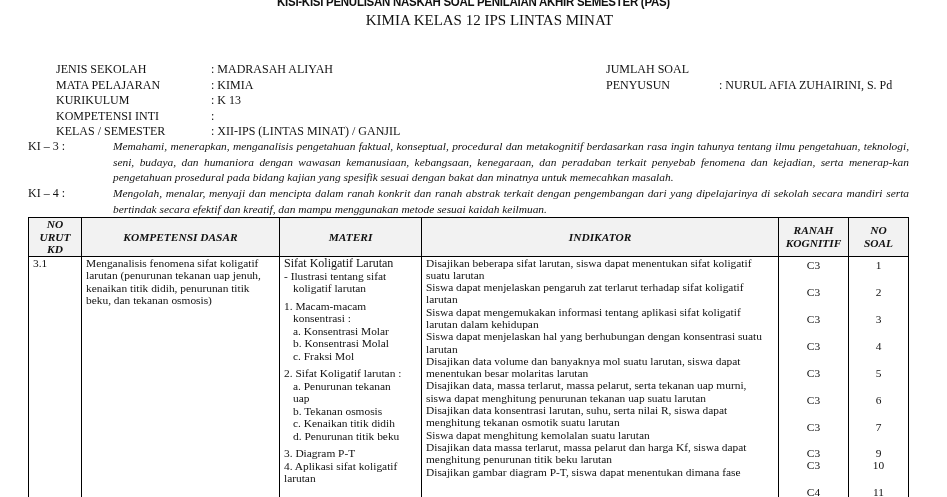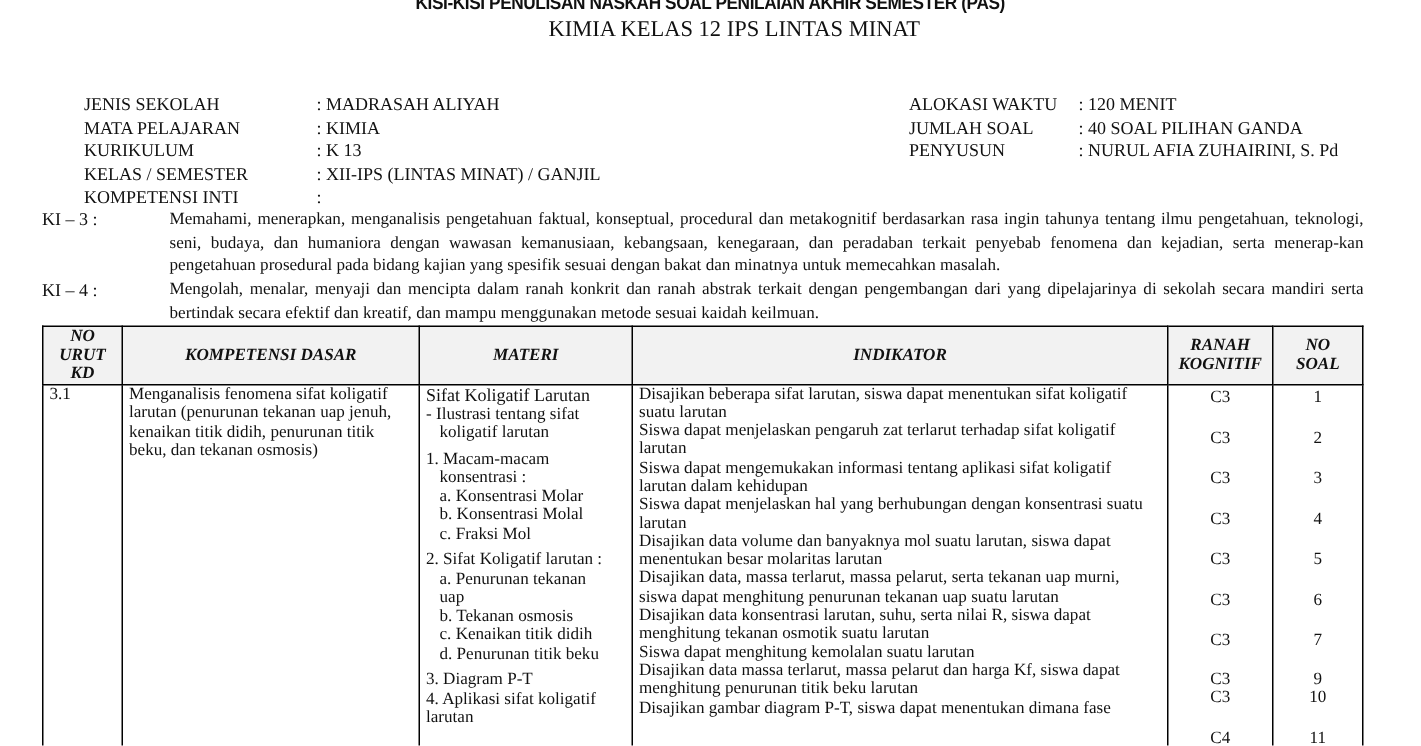--- a/index.html
+++ b/index.html
@@ -19,21 +19,21 @@
   }
   .meta { position: absolute; font-size: 12px; line-height: 15.5px; }
   .meta-row { display: flex; white-space: nowrap; }
   .meta-left { left: 28px; top: 62px; }
   .meta-left .k { width: 155px; margin-left: 28px; }
   .meta-right { left: 606px; top: 62px; }
   .meta-right .k { width: 113px; }
   .ki { position: absolute; left: 28px; width: 881px; font-size: 11.4px; line-height: 15.5px; }
   .ki-row { display: flex; gap: 31px; }
   .ki-label { width: 54px; flex: none; white-space: nowrap; font-size: 12px; }
-  .ki-text { flex: 1; text-align: justify; }
+  .ki-text { flex: 1; text-align: justify; font-style: italic; }
   .ki3 { top: 139px; }
   .ki4 { top: 186px; }
 
   table.kisi {
     position: absolute; left: 28px; top: 217px; width: 881px;
     border-collapse: collapse; table-layout: fixed; font-size: 11.4px;
   }
   table.kisi th, table.kisi td { border: 1.2px solid #000; vertical-align: top; }
   table.kisi th {
     background: #f2f2f2; font-style: italic; font-weight: bold; text-align: center;
@@ -63,37 +63,32 @@
     </div>
   <div class="meta-row">
       <span class="k">MATA PELAJARAN</span>
       <span>: KIMIA</span>
     </div>
   <div class="meta-row">
       <span class="k">KURIKULUM</span>
       <span>: K 13</span>
     </div>
   <div class="meta-row">
+      <span class="k">KOMPETENSI INTI</span>
+      <span>:</span>
+    </div>
+  <div class="meta-row">
       <span class="k">KELAS / SEMESTER</span>
       <span>: XII-IPS (LINTAS MINAT) / GANJIL</span>
-    </div>
-  <div class="meta-row">
-      <span class="k">KOMPETENSI INTI</span>
-      <span>:</span>
     </div>
 </div>
 
 <div class="meta meta-right">
   <div class="meta-row">
-      <span class="k">ALOKASI WAKTU</span>
-      <span>: 120 MENIT</span>
-    </div>
-  <div class="meta-row">
       <span class="k">JUMLAH SOAL</span>
-      <span>: 40 SOAL PILIHAN GANDA</span>
     </div>
   <div class="meta-row">
       <span class="k">PENYUSUN</span>
       <span>: NURUL AFIA ZUHAIRINI, S. Pd</span>
     </div>
 </div>
 
 <div class="ki ki3">
   <div class="ki-row">
     <span class="ki-label">KI – 3  :</span>

